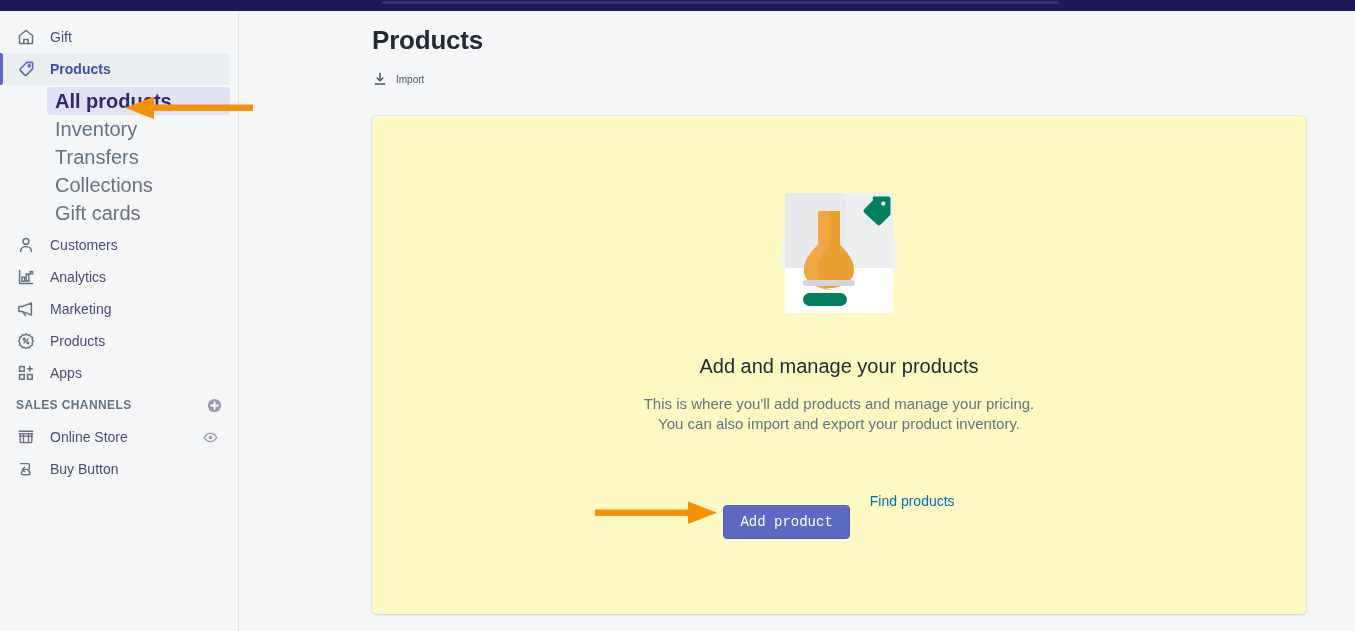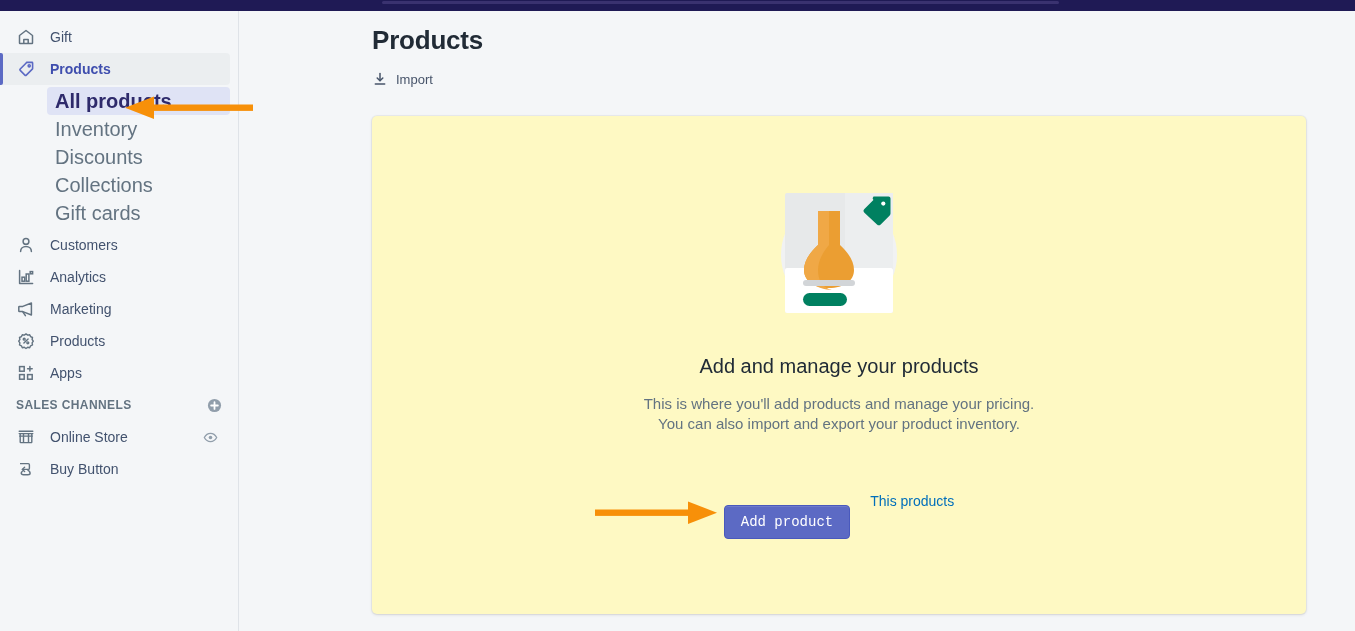--- a/index.html
+++ b/index.html
@@ -163,21 +163,21 @@
     font-weight: bold;
     color: #212b36;
     letter-spacing: -0.2px;
   }
   .import-btn {
     position: absolute;
     left: 132px;
     top: 60px;
     display: flex;
     align-items: center;
-    font-size: 13px;
+    font-size: 10px;
     color: #47546a;
     cursor: pointer;
   }
   .import-btn .imp-ico {
     width: 16px;
     height: 16px;
     margin-right: 8px;
     display: flex;
     align-items: center;
     justify-content: center;
@@ -291,21 +291,21 @@
     </div>
 
     <div class="subnav">
       <div class="subnav-item active">
         <span>All products</span>
       </div>
       <div class="subnav-item">
         <span>Inventory</span>
       </div>
       <div class="subnav-item">
-        <span>Discounts</span>
+        <span>Transfers</span>
       </div>
       <div class="subnav-item">
         <span>Collections</span>
       </div>
       <div class="subnav-item">
         <span>Gift cards</span>
       </div>
     </div>
 
     <div class="nav-item">
@@ -444,21 +444,21 @@
 
             <rect x="37" y="110" width="44" height="13" rx="6.5" fill="#008060"></rect>
           </svg>
         </div>
 
         <div class="empty-title">Add and manage your products</div>
         <div class="empty-desc">This is where you'll add products and manage your pricing. You can also import and export your product inventory.</div>
 
         <div class="actions">
           <button class="btn-primary">Add product</button>
-          <span class="btn-link">This products</span>
+          <span class="btn-link">Find products</span>
         </div>
 
       </div>
     </div>
 
   </div>
 
   <div class="arrow" style="left:123px; top:96px;">
     <svg width="130" height="24" viewBox="0 0 130 24">
       <rect x="28" y="8.5" width="102" height="6.4" fill="#f79009"></rect>

